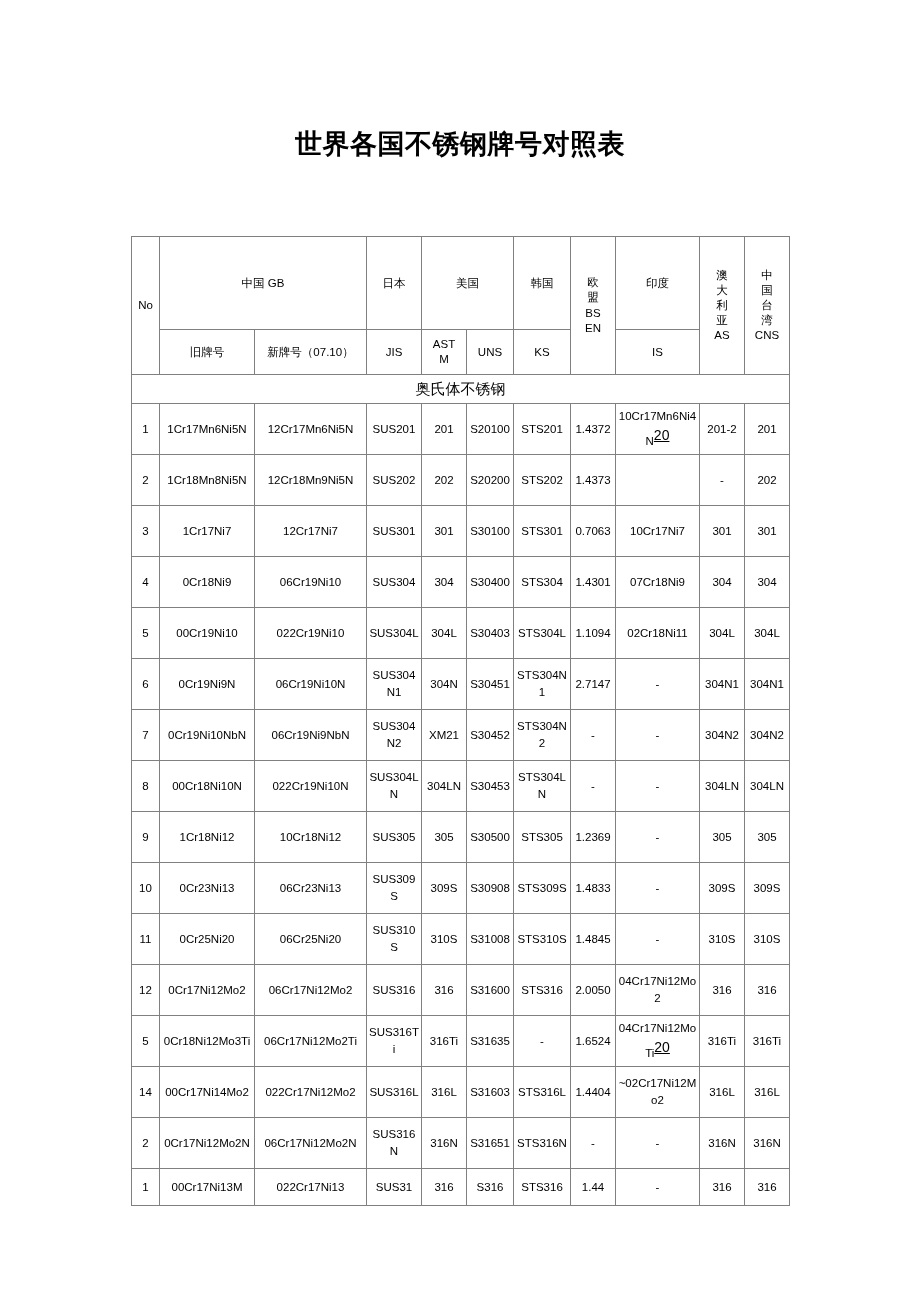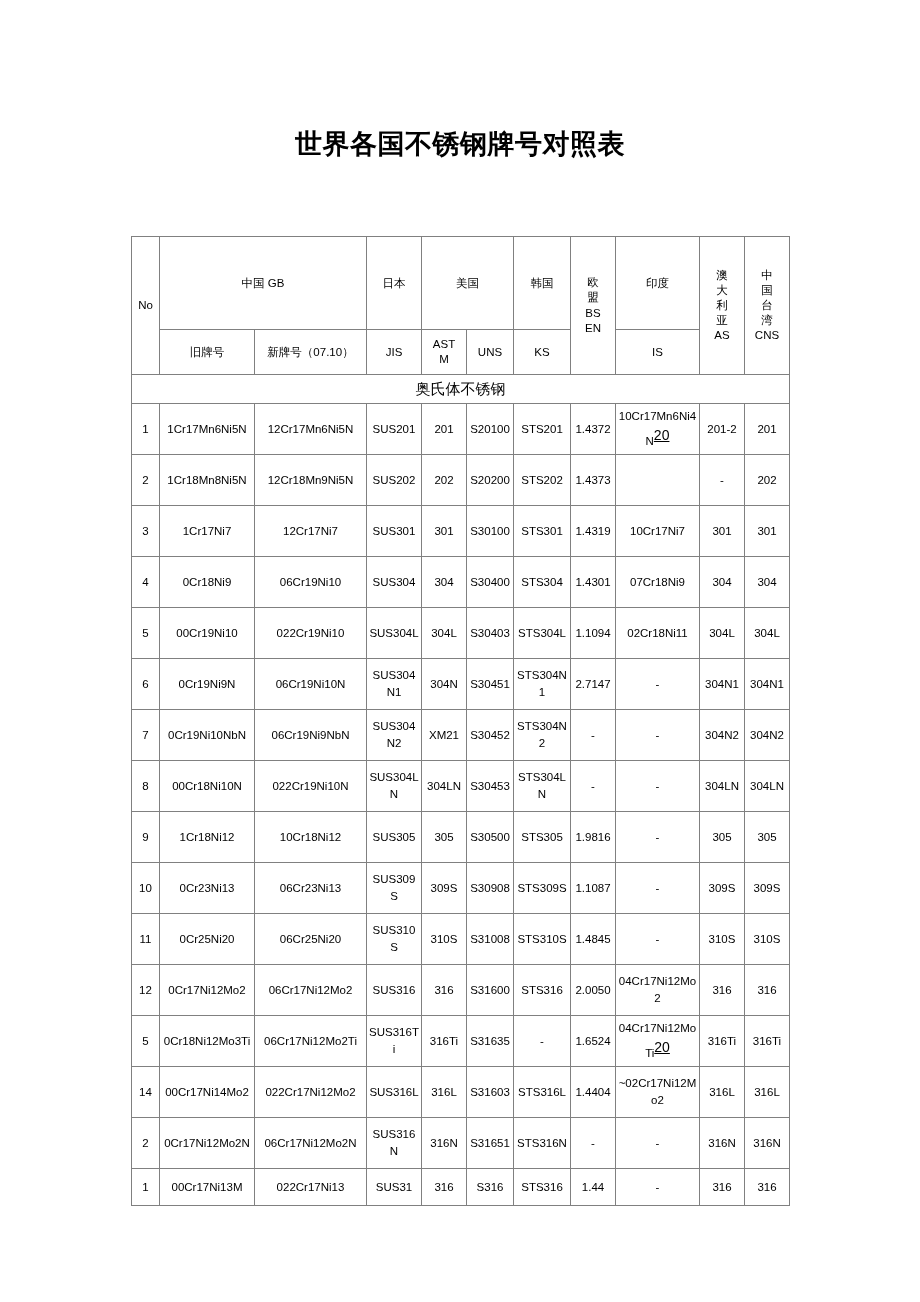--- a/index.html
+++ b/index.html
@@ -223,21 +223,21 @@
             <td>202</td>
           </tr>
           <tr class="data-row">
             <td class="no-cell">3</td>
             <td>1Cr17Ni7</td>
             <td>12Cr17Ni7</td>
             <td>SUS301</td>
             <td>301</td>
             <td>S30100</td>
             <td>STS301</td>
-            <td>1.4319</td>
+            <td>0.7063</td>
             <td>10Cr17Ni7</td>
             <td>301</td>
             <td>301</td>
           </tr>
           <tr class="data-row">
             <td class="no-cell">4</td>
             <td>0Cr18Ni9</td>
             <td>06Cr19Ni10</td>
             <td>SUS304</td>
             <td>304</td>
@@ -301,34 +301,34 @@
             <td>304LN</td>
           </tr>
           <tr class="data-row">
             <td class="no-cell">9</td>
             <td>1Cr18Ni12</td>
             <td>10Cr18Ni12</td>
             <td>SUS305</td>
             <td>305</td>
             <td>S30500</td>
             <td>STS305</td>
-            <td>1.9816</td>
+            <td>1.2369</td>
             <td>-</td>
             <td>305</td>
             <td>305</td>
           </tr>
           <tr class="data-row">
             <td class="no-cell">10</td>
             <td>0Cr23Ni13</td>
             <td>06Cr23Ni13</td>
             <td>SUS309S</td>
             <td>309S</td>
             <td>S30908</td>
             <td>STS309S</td>
-            <td>1.1087</td>
+            <td>1.4833</td>
             <td>-</td>
             <td>309S</td>
             <td>309S</td>
           </tr>
           <tr class="data-row">
             <td class="no-cell">11</td>
             <td>0Cr25Ni20</td>
             <td>06Cr25Ni20</td>
             <td>SUS310S</td>
             <td>310S</td>

